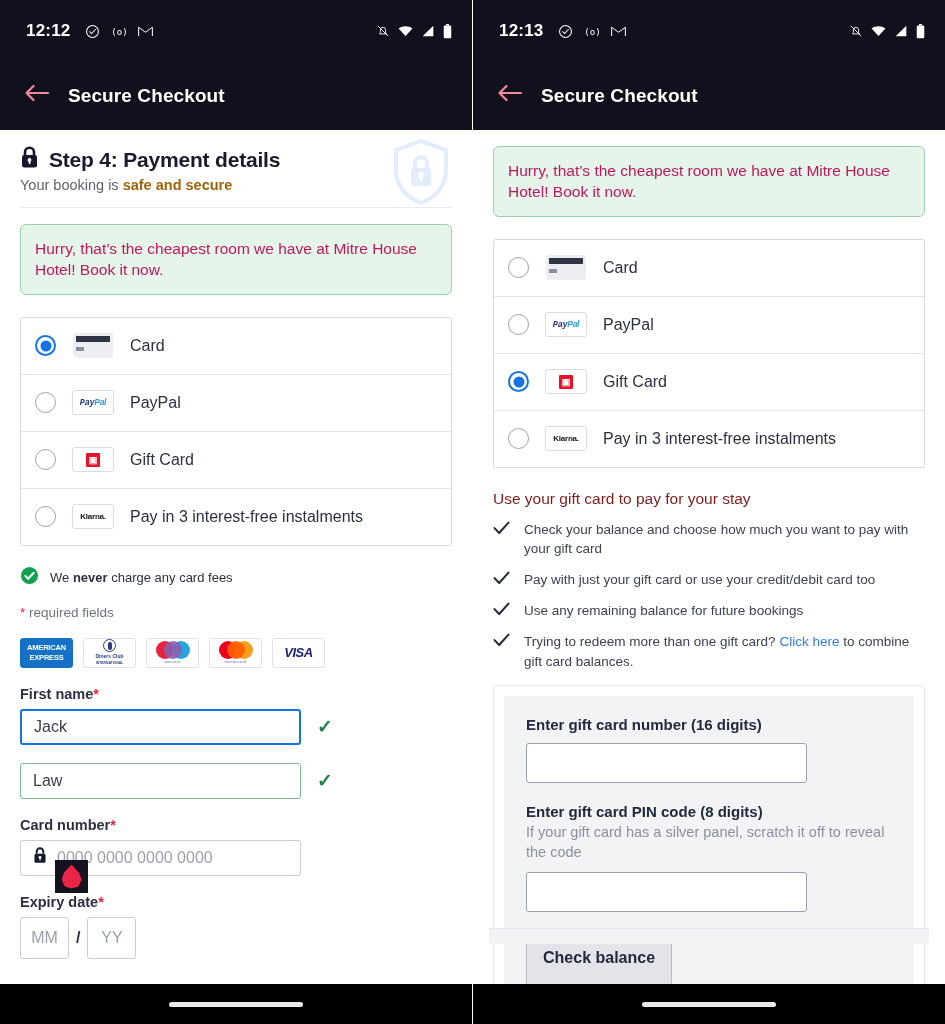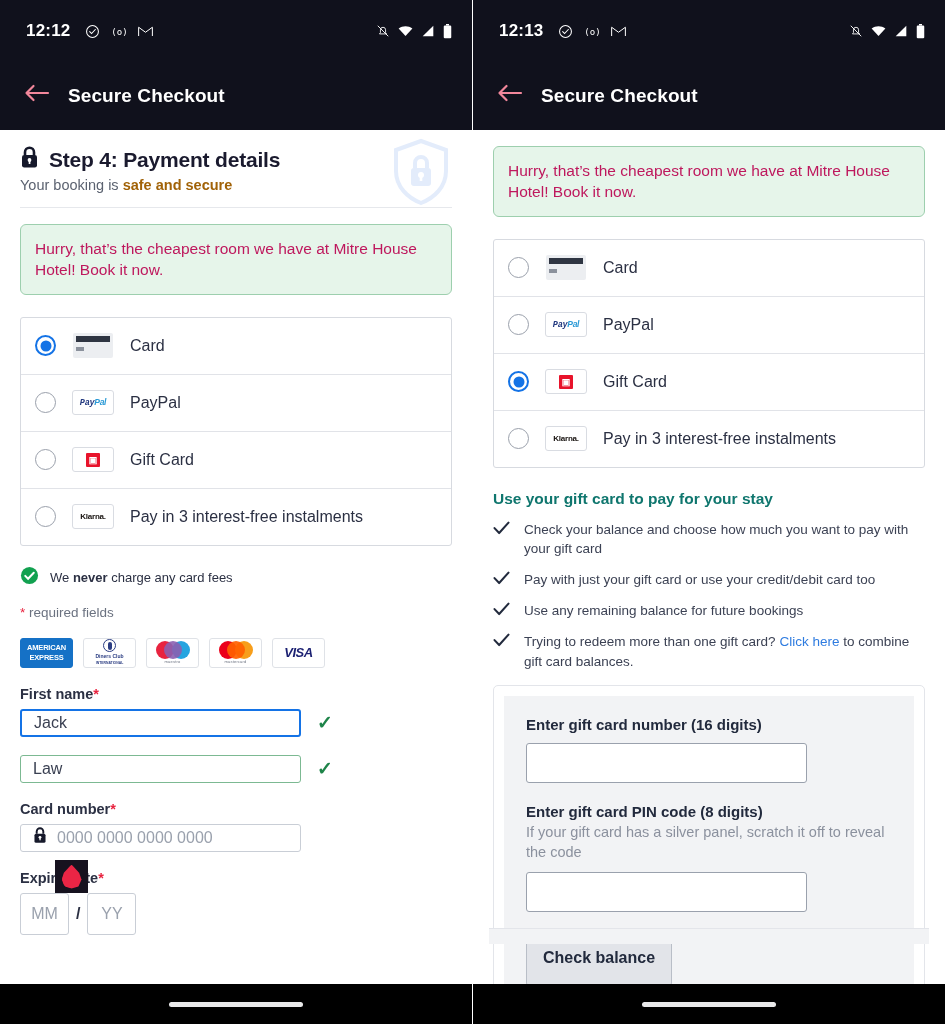--- a/index.html
+++ b/index.html
@@ -95,38 +95,38 @@
   .mc-dots i { position:absolute; top:0; width:18px; height:18px; border-radius:50%; }
   .mc-mini { font-size:4px; color:#6b7280; text-align:center; line-height:5px; letter-spacing:.2px;}
   .visa-txt { font-size:13px; font-weight:700; font-style:italic; color:#1a1f71; letter-spacing:-.5px; }
 
   
   .field { margin: 18px 20px 0 20px; }
   .flabel { font-size:14.5px; font-weight:700; color:#2b3043; margin-bottom:7px; }
   .flabel .star { color:#e8233f; }
   .finput-row { display:flex; align-items:center; gap:16px; }
   .finput {
-    flex:0 0 auto; width:281px; height:28px; border:1px solid #c9ced6; border-radius:3px;
+    flex:0 0 auto; width:281px; height:36px; border:1px solid #c9ced6; border-radius:3px;
     display:flex; align-items:center; padding: 0 12px; font-size:16px; color:#3a4052; background:#fff;
   }
   .finput.focus { border:2px solid #1473e6; }
   .finput.valid { border:1px solid #7cb992; }
   .finput .ph { color:#9aa1ad; }
   .tick { color:#1e8449; font-size:19px; font-weight:700; line-height:1; }
   .lockmini { margin-right:10px; }
   .expiry-row { display:flex; align-items:center; }
   .exp-box { width:49px; height:42px; border:1px solid #c9ced6; border-radius:3px; display:flex; align-items:center; justify-content:center; font-size:16px; color:#9aa1ad; background:#fff;}
   .exp-sep { font-size:16px; font-weight:700; color:#2b3043; margin: 0 7px; }
 
   
   .cursor-marker { position:absolute; left:55px; top:730px; width:33px; height:33px; background:#16121f; display:flex; align-items:center; justify-content:center; }
   .drop { width:20px; height:24px; background:#ea2545; border-radius:50% 50% 50% 50% / 62% 62% 38% 38%; clip-path: polygon(50% 0%, 88% 34%, 100% 62%, 85% 92%, 50% 100%, 15% 92%, 0% 62%, 12% 34%); }
 
   
-  .gift-head { margin: 22px 20px 0 20px; font-size:15.5px; font-weight:700; color:#0f766e; }
+  .gift-head { margin: 22px 20px 0 20px; font-size:15.5px; font-weight:400; color:#7f1d1d; }
   .gift-list { margin: 12px 20px 0 20px; }
   .gift-item { display:flex; gap:14px; align-items:flex-start; margin-bottom: 12px; }
   .gi-check { flex:0 0 auto; margin-top:1px; color:#222a3d; }
   .gi-text { font-size:13.5px; color:#3c4254; line-height:1.42; }
   .gi-text a { color:#2f7ce0; text-decoration:none; }
 
   .gift-card-outer { margin: 14px 20px 0 20px; border:1px solid #e3e5ea; border-radius:5px; padding: 10px; background:#fff; }
   .gift-card-inner { background:#f2f3f5; padding: 20px 22px 22px 22px; }
   .gc-label { font-size:15px; font-weight:700; color:#222a3d; }
   .gc-hint { font-size:14.5px; color:#8b919e; line-height:1.38; margin-top:2px; }

